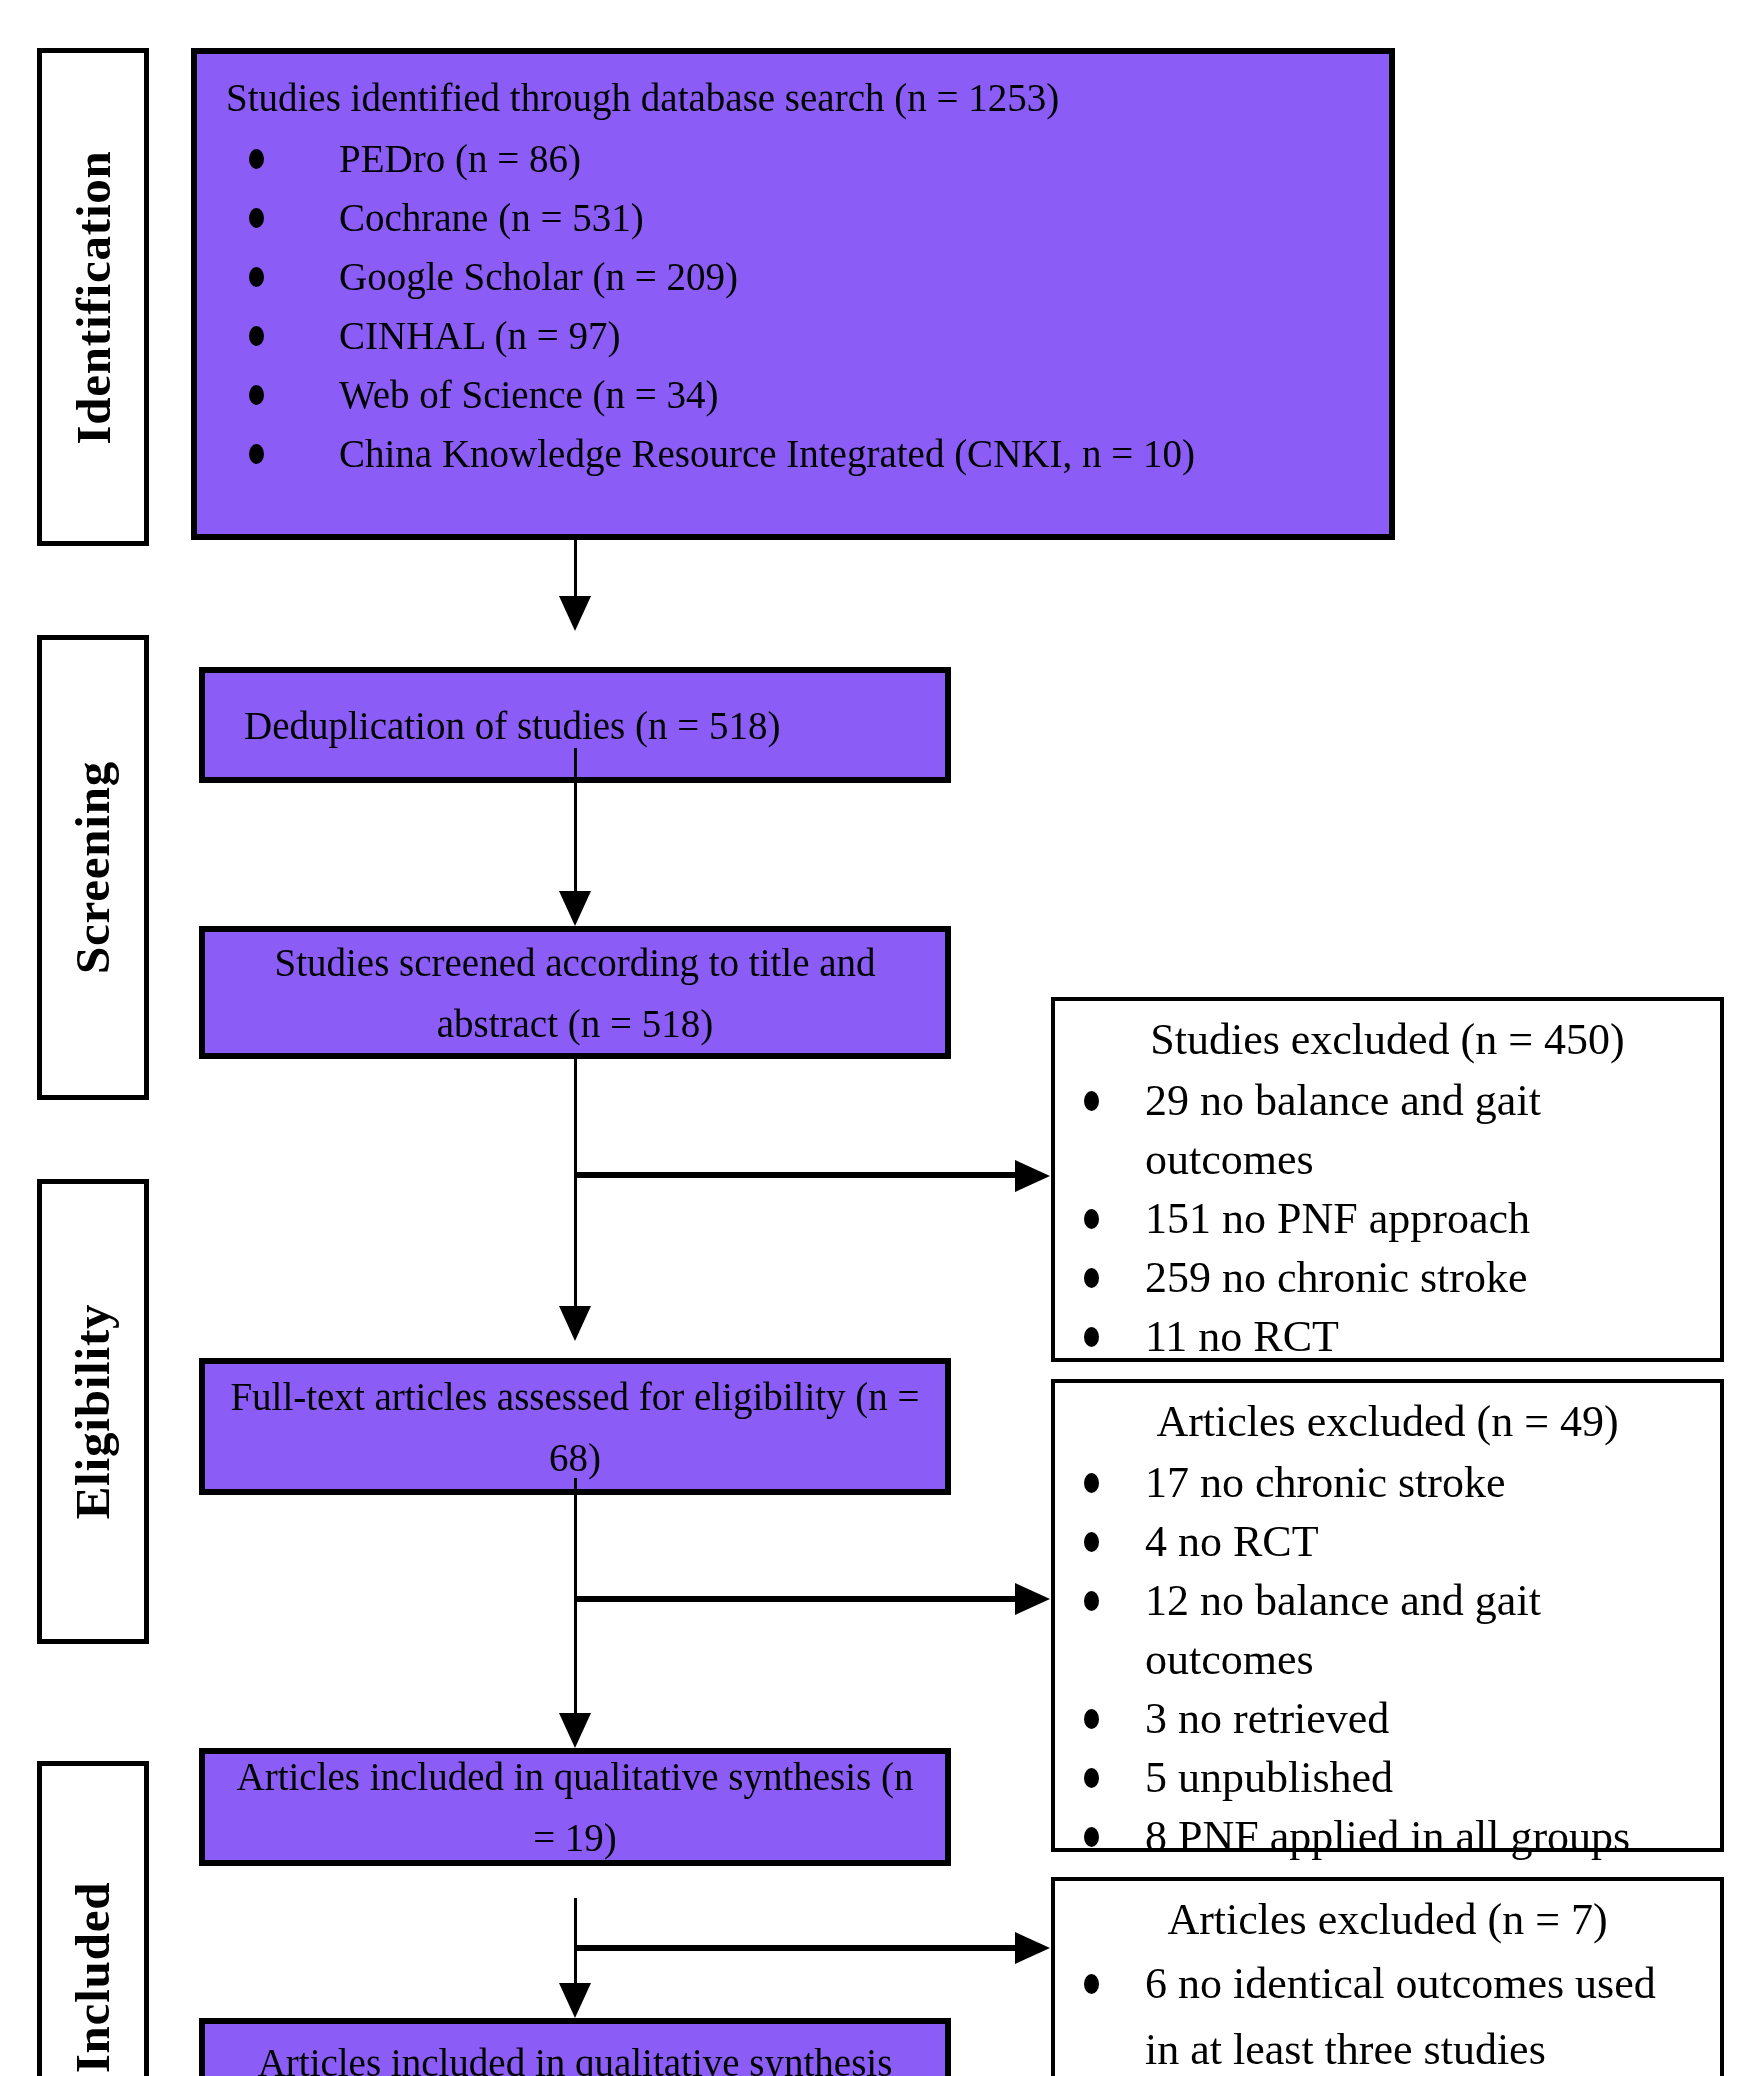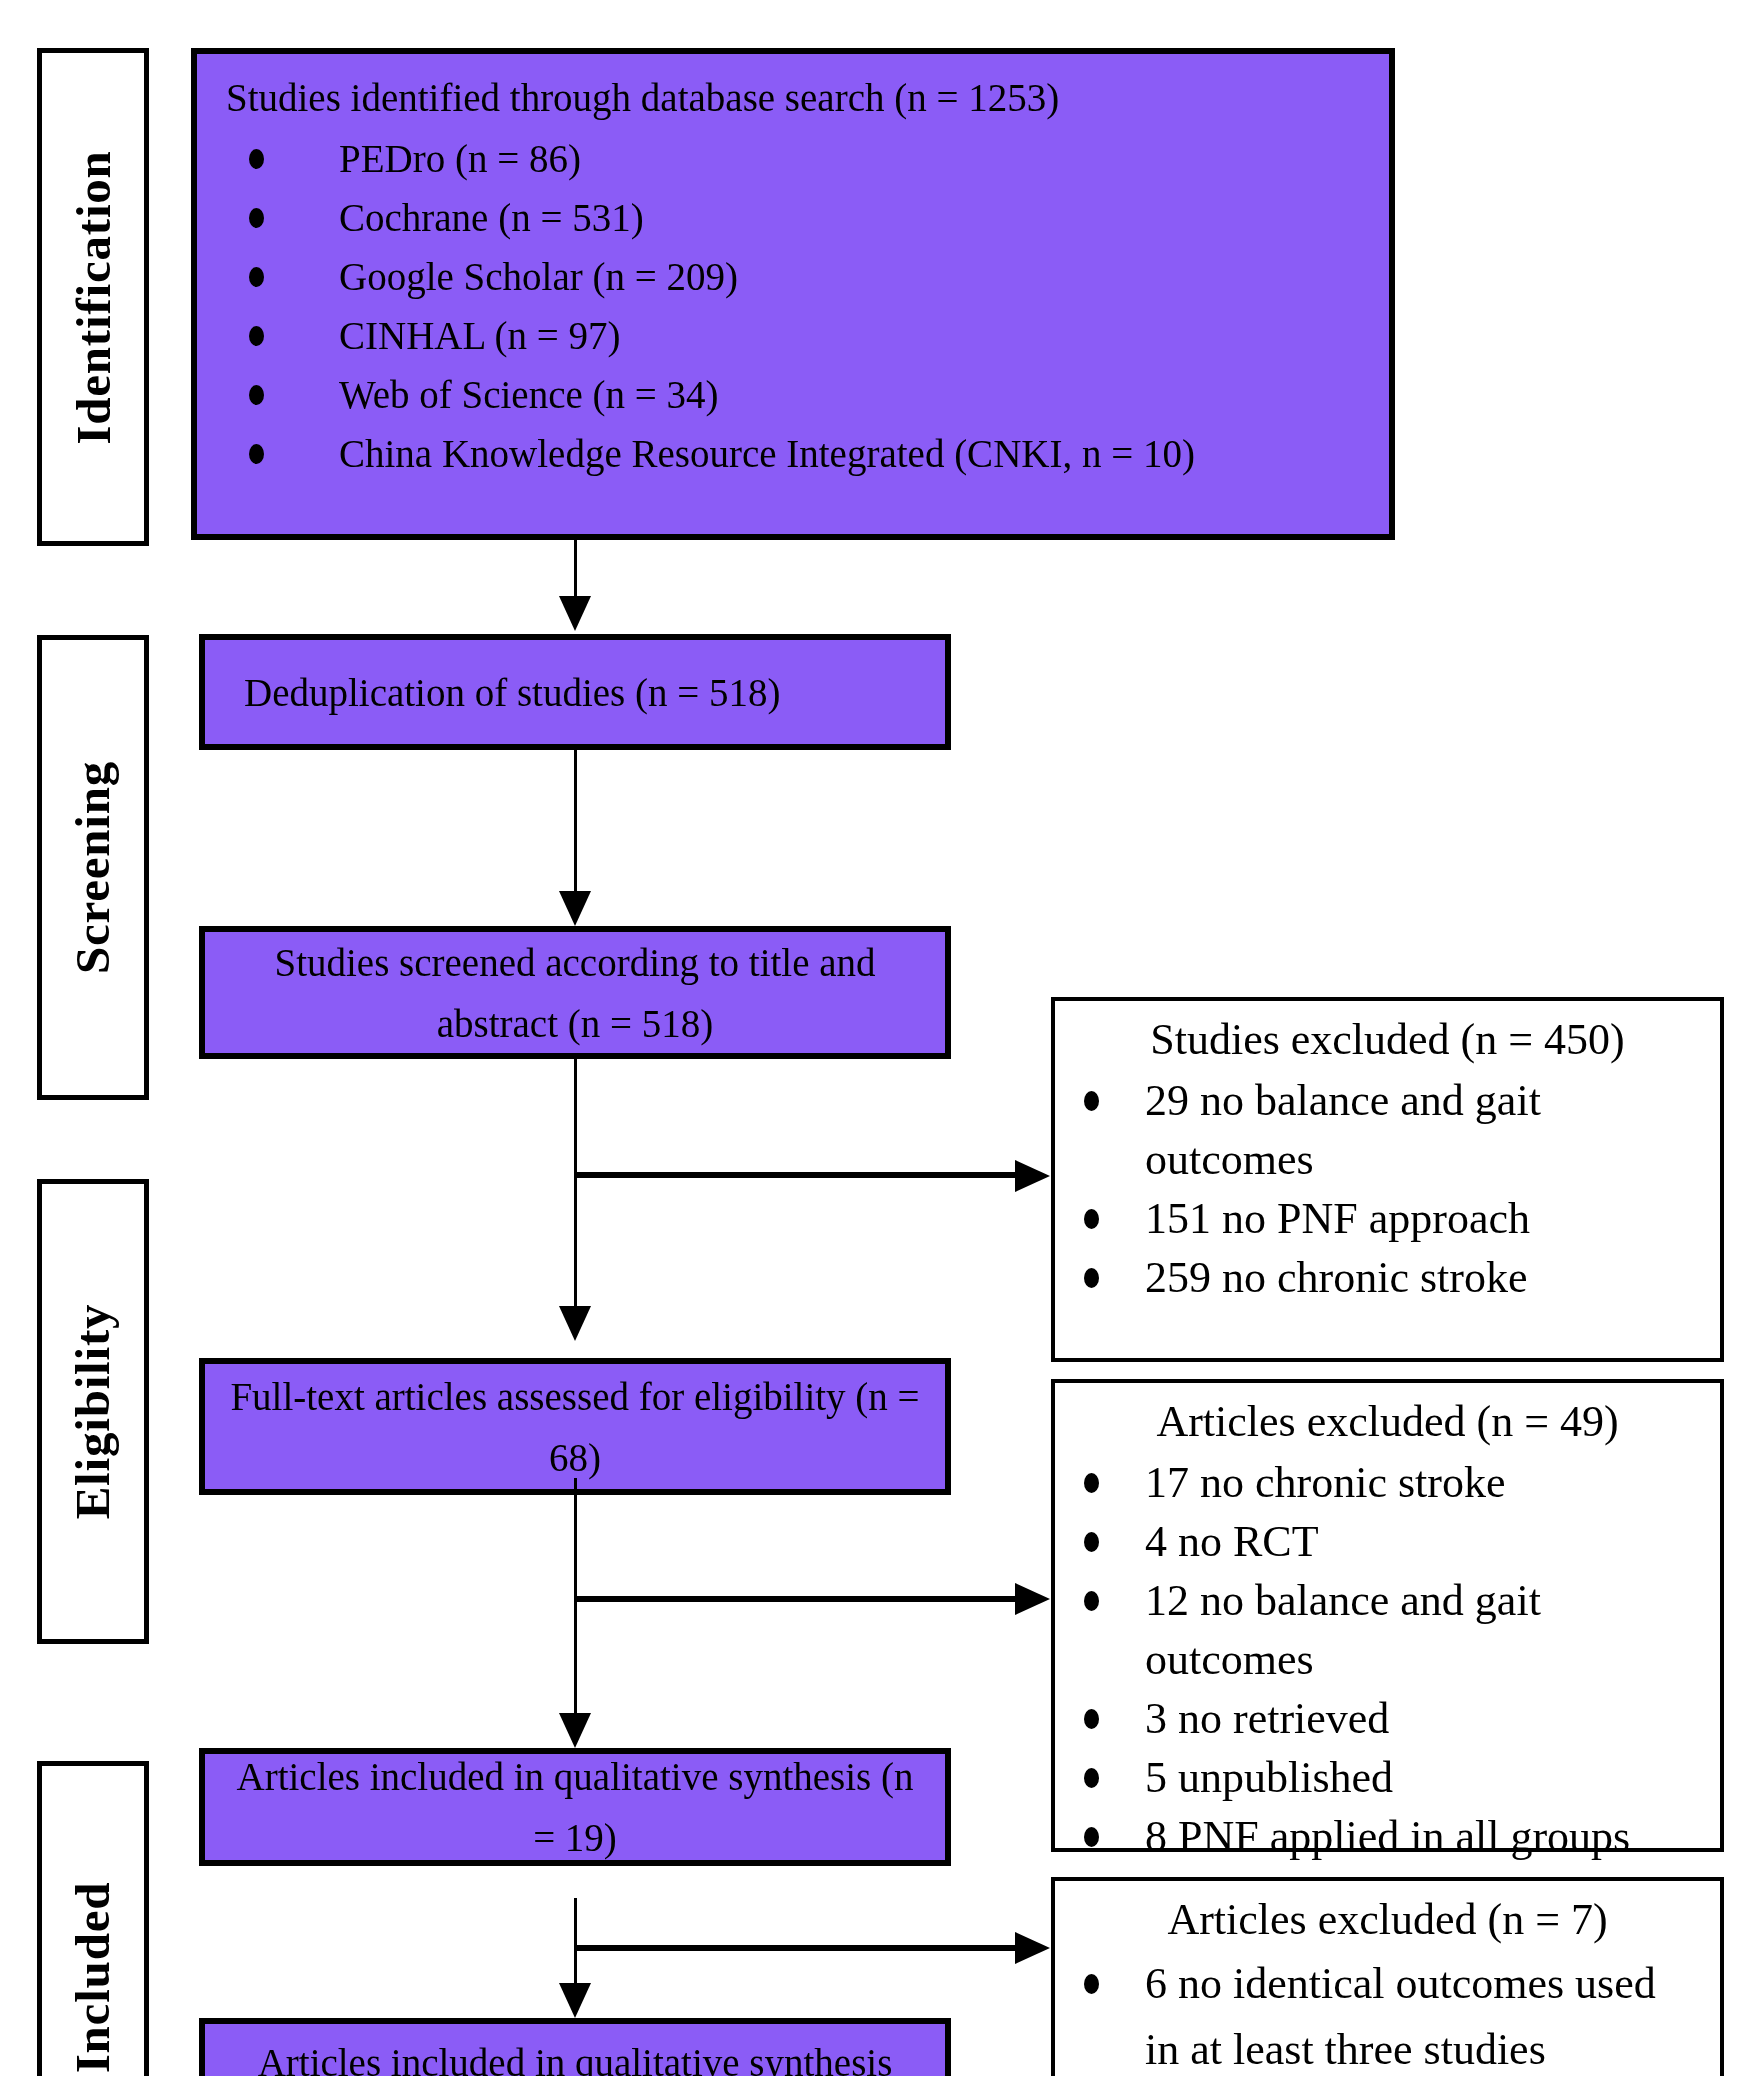--- a/index.html
+++ b/index.html
@@ -57,21 +57,21 @@
     justify-content: center;
     text-align: center;
     line-height: 61px;
     padding: 0 23px;
   }
   #box-identified {
     left: 191px; top: 48px; width: 1204px; height: 492px;
     padding: 12.5px 16.6px 0 29px;
   }
   #box-identified .box-title { line-height: 62px; }
-  #box-dedup    { top: 634px; height: 116px; justify-content: flex-start; text-align: left; padding-left: 39px; }
+  #box-dedup    { top: 667px; height: 116px; justify-content: flex-start; text-align: left; padding-left: 39px; }
   #box-screened { top: 926px; height: 133px; }
   #box-fulltext { top: 1358px; height: 137px; }
   #box-qualitative { top: 1748px; height: 118px; }
   #box-meta     { top: 2018px; height: 150px; }
 
   
   .side-box {
     position: absolute;
     left: 1051px;
     width: 673px;
@@ -200,20 +200,24 @@
         <span class="btxt">29 no balance and gait outcomes</span>
       </li>
       <li>
         <span class="dot"></span>
         <span class="btxt">151 no PNF approach</span>
       </li>
       <li>
         <span class="dot"></span>
         <span class="btxt">259 no chronic stroke</span>
       </li>
+      <li>
+        <span class="dot"></span>
+        <span class="btxt">11 no RCT</span>
+      </li>
     </ul>
   </div>
 
   <div class="side-box" id="box-excl-fulltext">
     <div class="box-title">Articles excluded (n = 49)</div>
     <ul class="blist">
       <li>
         <span class="dot"></span>
         <span class="btxt">17 no chronic stroke</span>
       </li>

